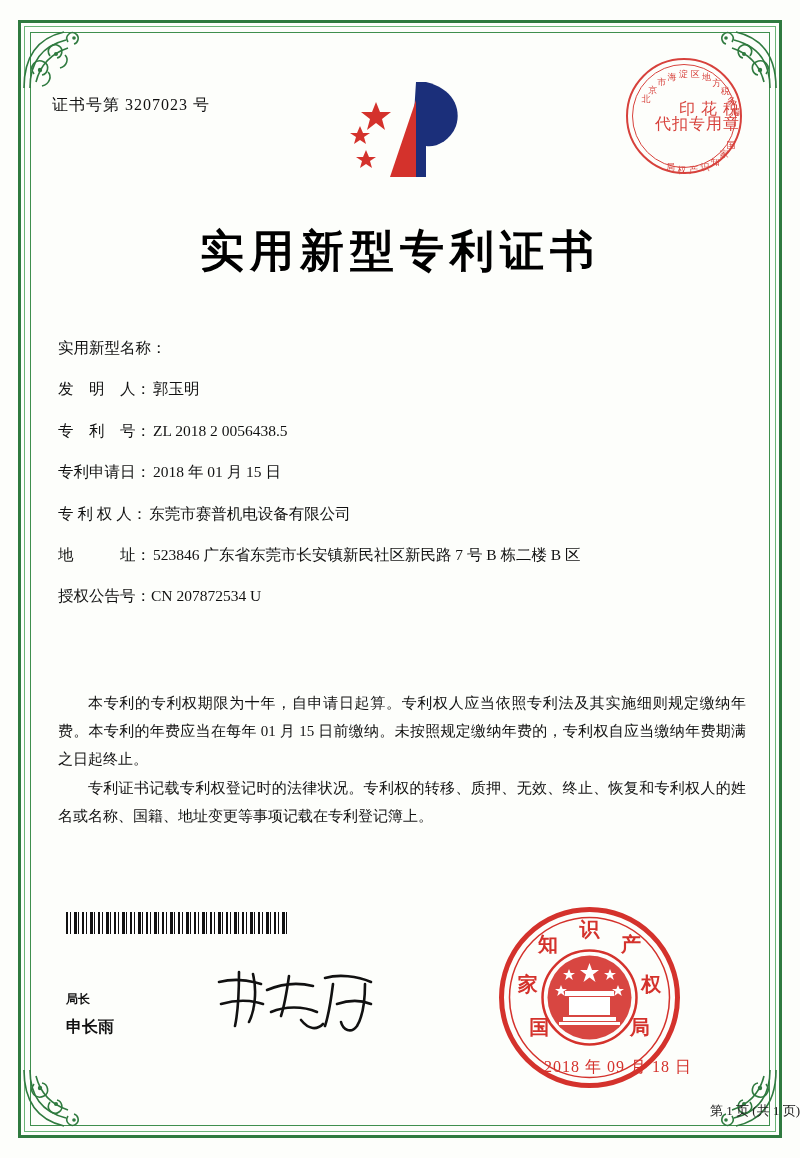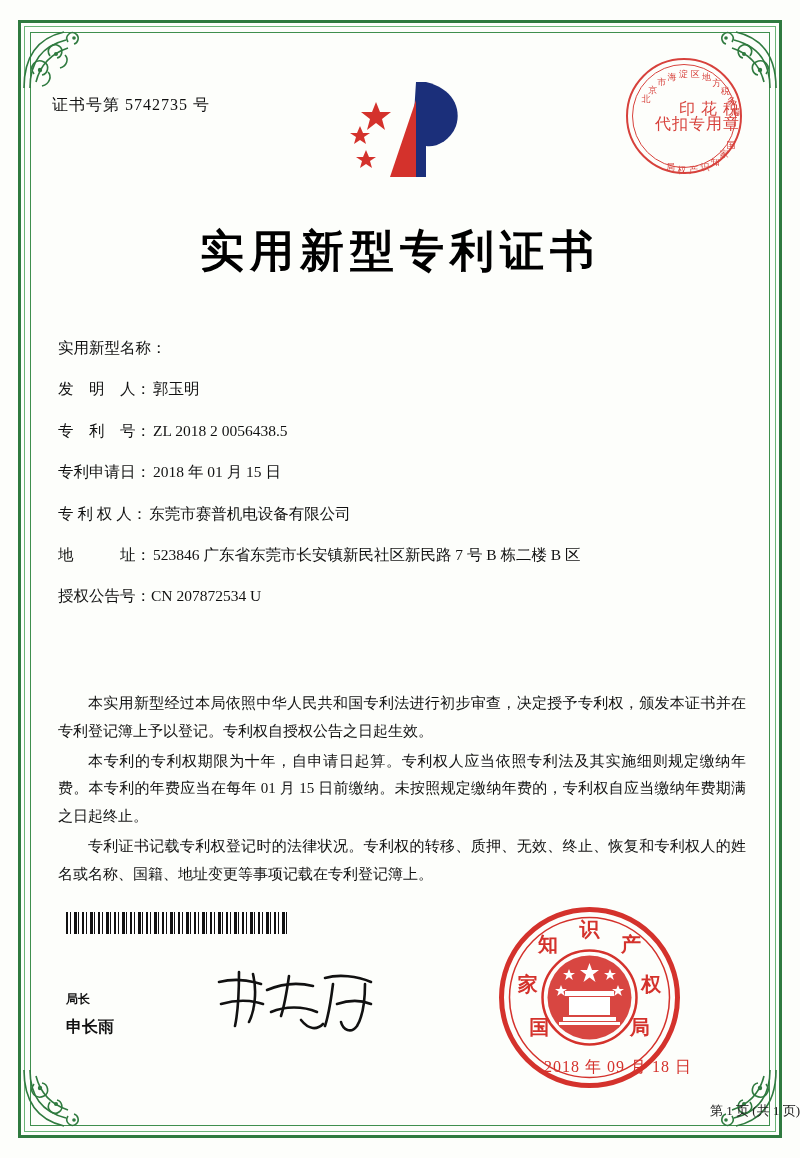--- a/index.html
+++ b/index.html
@@ -287,21 +287,21 @@
         <path d="M48 20 c-4 -6 3 -12 8 -8 c4 3 2 9 -2 10"></path>
       </g>
       <g fill="#2f7a3f">
         <circle cx="20" cy="48" r="2.2"></circle>
         <circle cx="36" cy="32" r="2"></circle>
         <circle cx="54" cy="16" r="1.8"></circle>
       </g>
     </svg>
   </div>
 
-  <div class="cert-no">证书号第 5742735 号</div>
+  <div class="cert-no">证书号第 3207023 号</div>
 
   <div class="logo">
     <svg viewBox="0 0 140 120">
       <path d="M86 10 L96 10 L96 105 L80 105 Z" fill="#1b2f7a"></path>
       <path d="M96 10 C122 16 132 36 126 54 C120 70 104 76 96 74 Z" fill="#1b2f7a"></path>
       <path d="M86 28 L86 105 L60 105 Z" fill="#d4322c"></path>
       <g fill="#d4322c">
         <polygon points="46,30 50,40 61,40 52,47 55,58 46,51 37,58 40,47 31,40 42,40"></polygon>
         <polygon points="30,54 33,61 40,61 34,65 36,72 30,68 24,72 26,65 20,61 27,61"></polygon>
         <polygon points="36,78 39,85 46,85 40,89 42,96 36,92 30,96 32,89 26,85 33,85"></polygon>
@@ -374,21 +374,20 @@
 
     <div class="two-col">
       <div class="right">
         <span class="flabel">授权公告号：</span><span>CN 207872534 U</span>
       </div>
     </div>
 
   </div>
 
   <div class="body-text">
-    <p>本实用新型经过本局依照中华人民共和国专利法进行初步审查，决定授予专利权，颁发本证书并在专利登记簿上予以登记。专利权自授权公告之日起生效。</p>
     <p>本专利的专利权期限为十年，自申请日起算。专利权人应当依照专利法及其实施细则规定缴纳年费。本专利的年费应当在每年 01 月 15 日前缴纳。未按照规定缴纳年费的，专利权自应当缴纳年费期满之日起终止。</p>
     <p>专利证书记载专利权登记时的法律状况。专利权的转移、质押、无效、终止、恢复和专利权人的姓名或名称、国籍、地址变更等事项记载在专利登记簿上。</p>
   </div>
 
   <div class="barcode"></div>
 
   <div class="sig-label">局长</div>
   <div class="sig-name">申长雨</div>
 
   <div class="signature">

